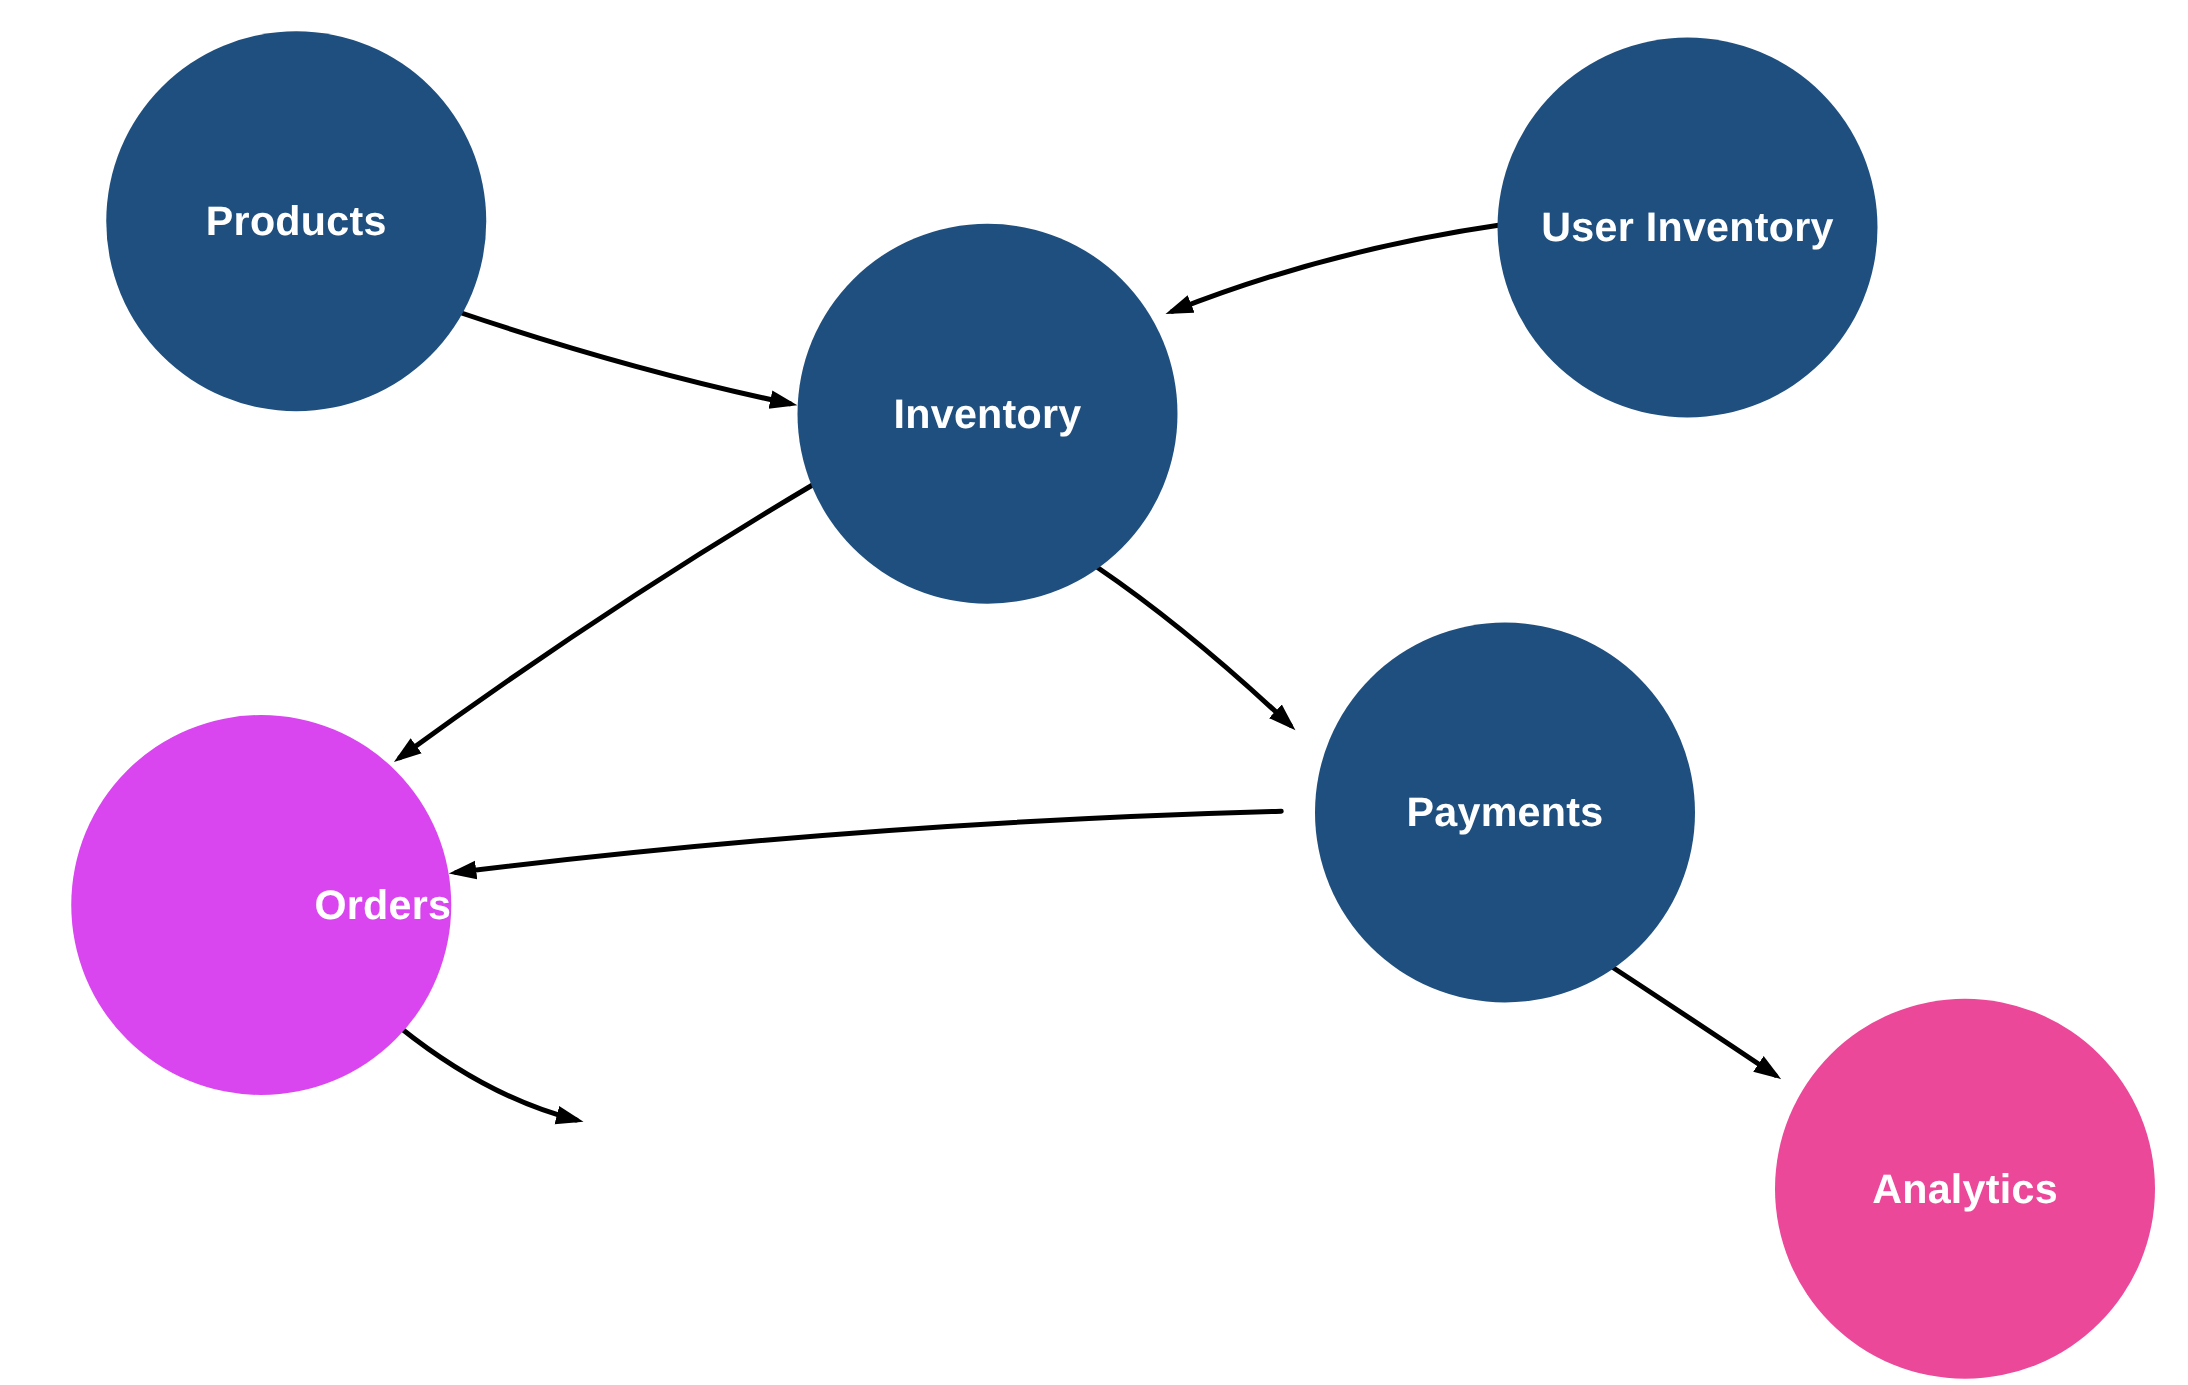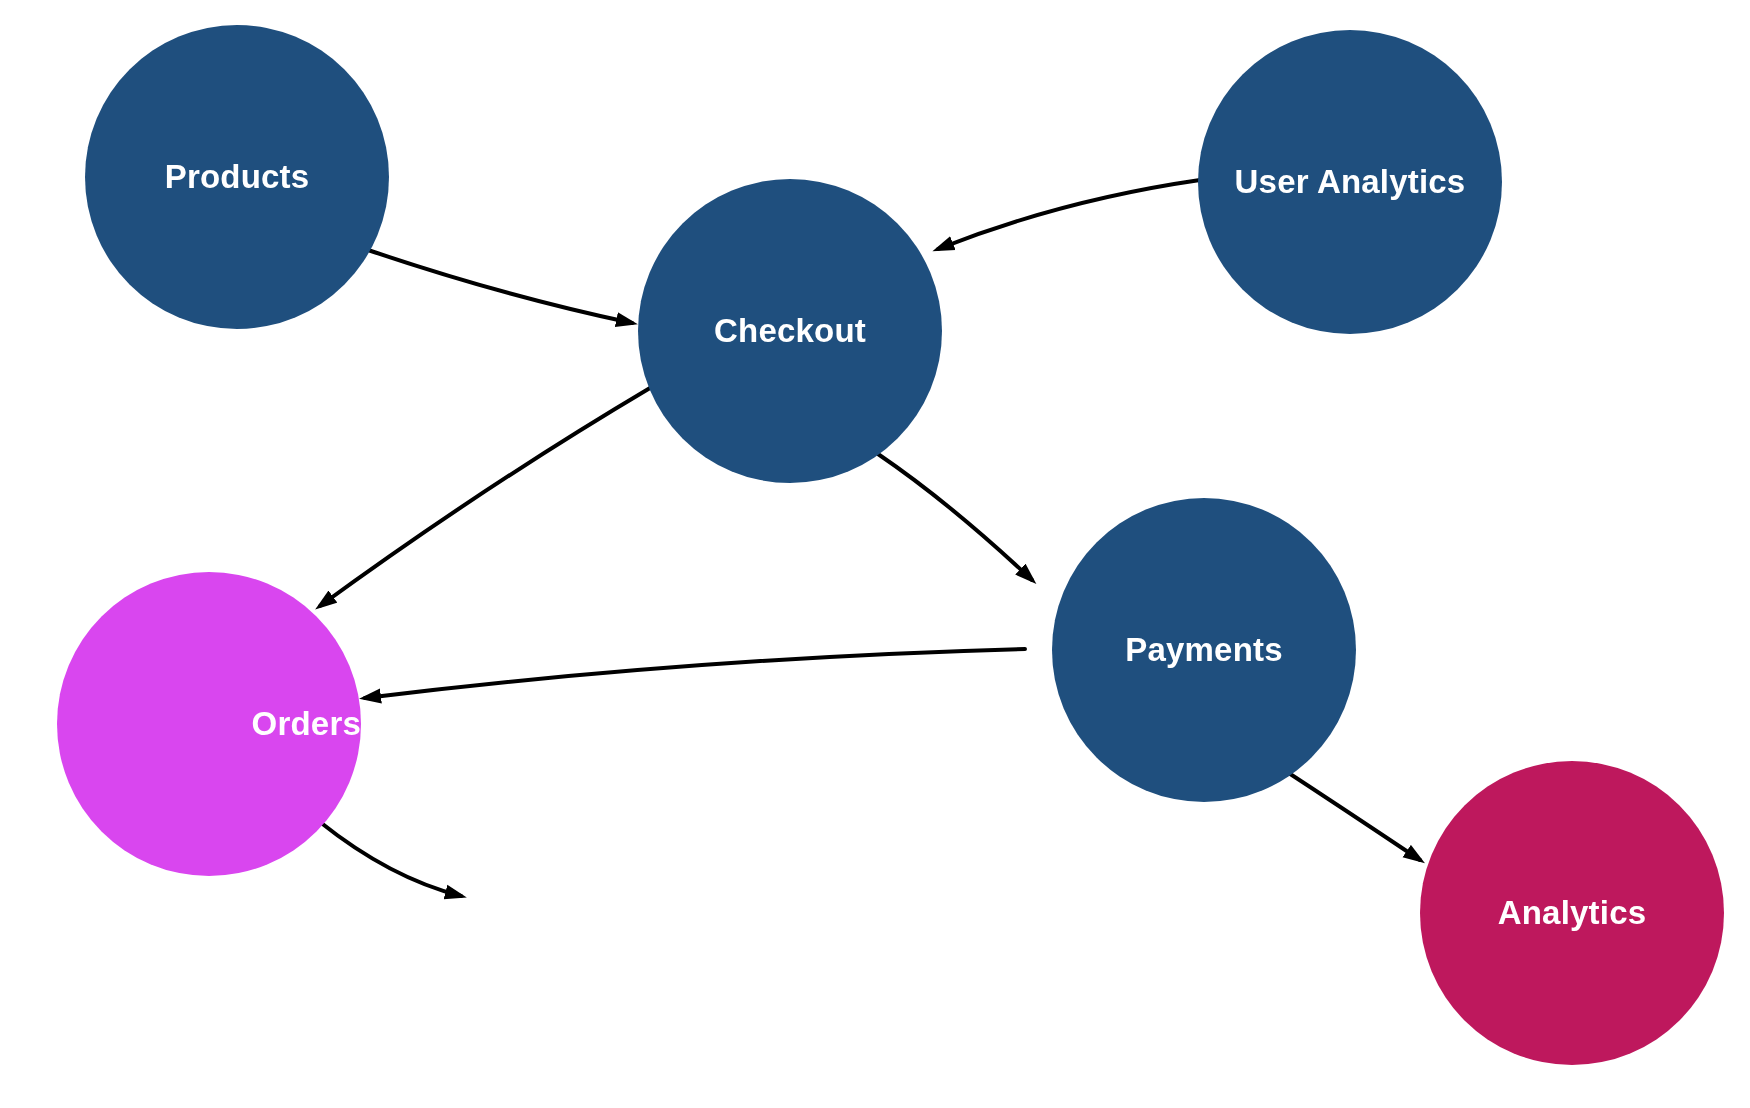--- a/index.html
+++ b/index.html
@@ -68,28 +68,28 @@
       <path class="edge" d="M1025,649 Q690,658 365,698" stroke="#000000" stroke-width="4" marker-end="url(#arrowhead)"></path>
       <path class="edge" d="M320,822 Q390,878 461,896" stroke="#000000" stroke-width="4" marker-end="url(#arrowhead)"></path>
       <path class="edge" d="M1272,762 Q1350,813 1420,860" stroke="#000000" stroke-width="4" marker-end="url(#arrowhead)"></path>
     </svg>
   <div id="nodes-layer">
 
   <div class="node" style="left: 85px; top: 25px; width: 304px; height: 304px; background: rgb(31, 79, 126); color: rgb(255, 255, 255);">
         <span class="node-label">Products</span>
       </div>
       <div class="node" style="left: 1198px; top: 30px; width: 304px; height: 304px; background: rgb(31, 79, 126); color: rgb(255, 255, 255);">
-        <span class="node-label">User Analytics</span>
+        <span class="node-label">User Inventory</span>
       </div>
       <div class="node" style="left: 638px; top: 179px; width: 304px; height: 304px; background: rgb(31, 79, 126); color: rgb(255, 255, 255);">
-        <span class="node-label">Checkout</span>
+        <span class="node-label">Inventory</span>
       </div>
       <div class="node" style="left: 57px; top: 572px; width: 304px; height: 304px; background: #d946ef; color: rgb(255, 255, 255); justify-content: flex-end;">
         <span class="node-label">Orders</span>
       </div>
       <div class="node" style="left: 1052px; top: 498px; width: 304px; height: 304px; background: rgb(31, 79, 126); color: rgb(255, 255, 255);">
         <span class="node-label">Payments</span>
       </div>
-      <div class="node" style="left: 1420px; top: 761px; width: 304px; height: 304px; background: #be185d; color: rgb(255, 255, 255);">
+      <div class="node" style="left: 1420px; top: 799px; width: 304px; height: 304px; background: #ec4899; color: rgb(255, 255, 255);">
         <span class="node-label">Analytics</span>
       </div>
     </div>
 </div>
 
 </body></html>

